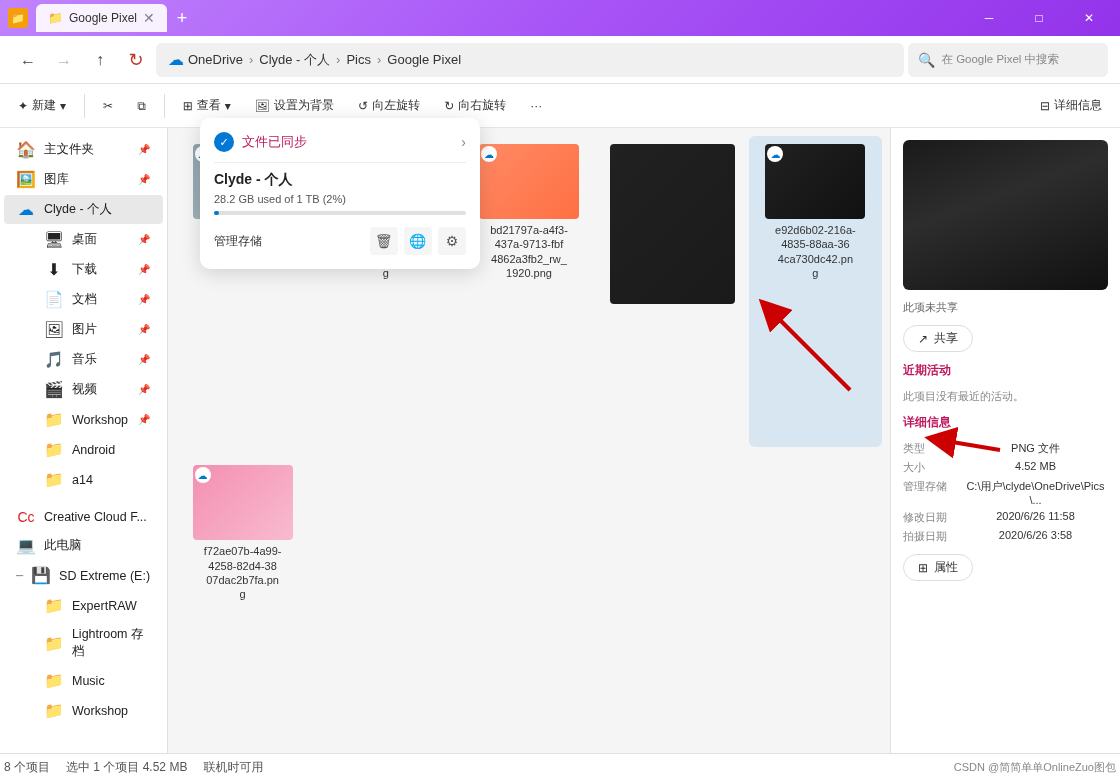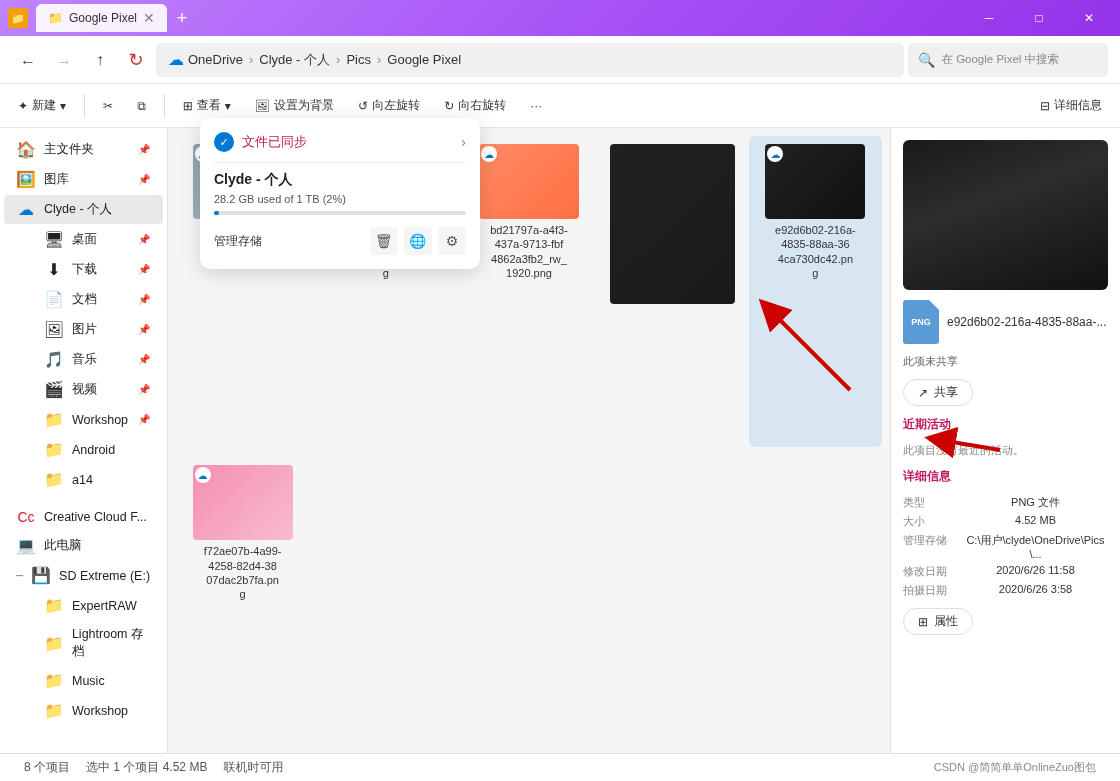--- a/index.html
+++ b/index.html
@@ -229,21 +229,21 @@
       width: fit-content;
     }
 
     
     .status-bar {
       height: 28px;
       background: #fff;
       border-top: 1px solid #e0e0e0;
       display: flex;
       align-items: center;
-      padding: 0 24px;
+      padding: 0 4px;
       gap: 16px;
       font-size: 12px;
       color: #555;
     }
     .status-right { margin-left: auto; font-size: 11px; color: #888; }
 
     
     .onedrive-dropdown {
       position: absolute;
       top: 118px;
@@ -518,24 +518,20 @@
       </div>
 
     </div>
   </div>
 
   <div class="details-panel">
     <div class="details-preview">
       <div style="width:100%;height:100%;background:linear-gradient(160deg,#1a1a1a 0%,#2d2d2d 40%,#111 100%);"></div>
     </div>
 
-    <div style="display:flex;align-items:center;gap:8px;">
-      <div class="file-icon-png">PNG</div>
-      <div class="details-filename">e92d6b02-216a-4835-88aa-...</div>
-    </div>
 
     <div class="details-not-shared">此项未共享</div>
     <button class="share-btn">
       <span>↗</span>
       <span>共享</span>
     </button>
 
     <div class="section-title">近期活动</div>
     <div class="no-activity">此项目没有最近的活动。</div>
 

